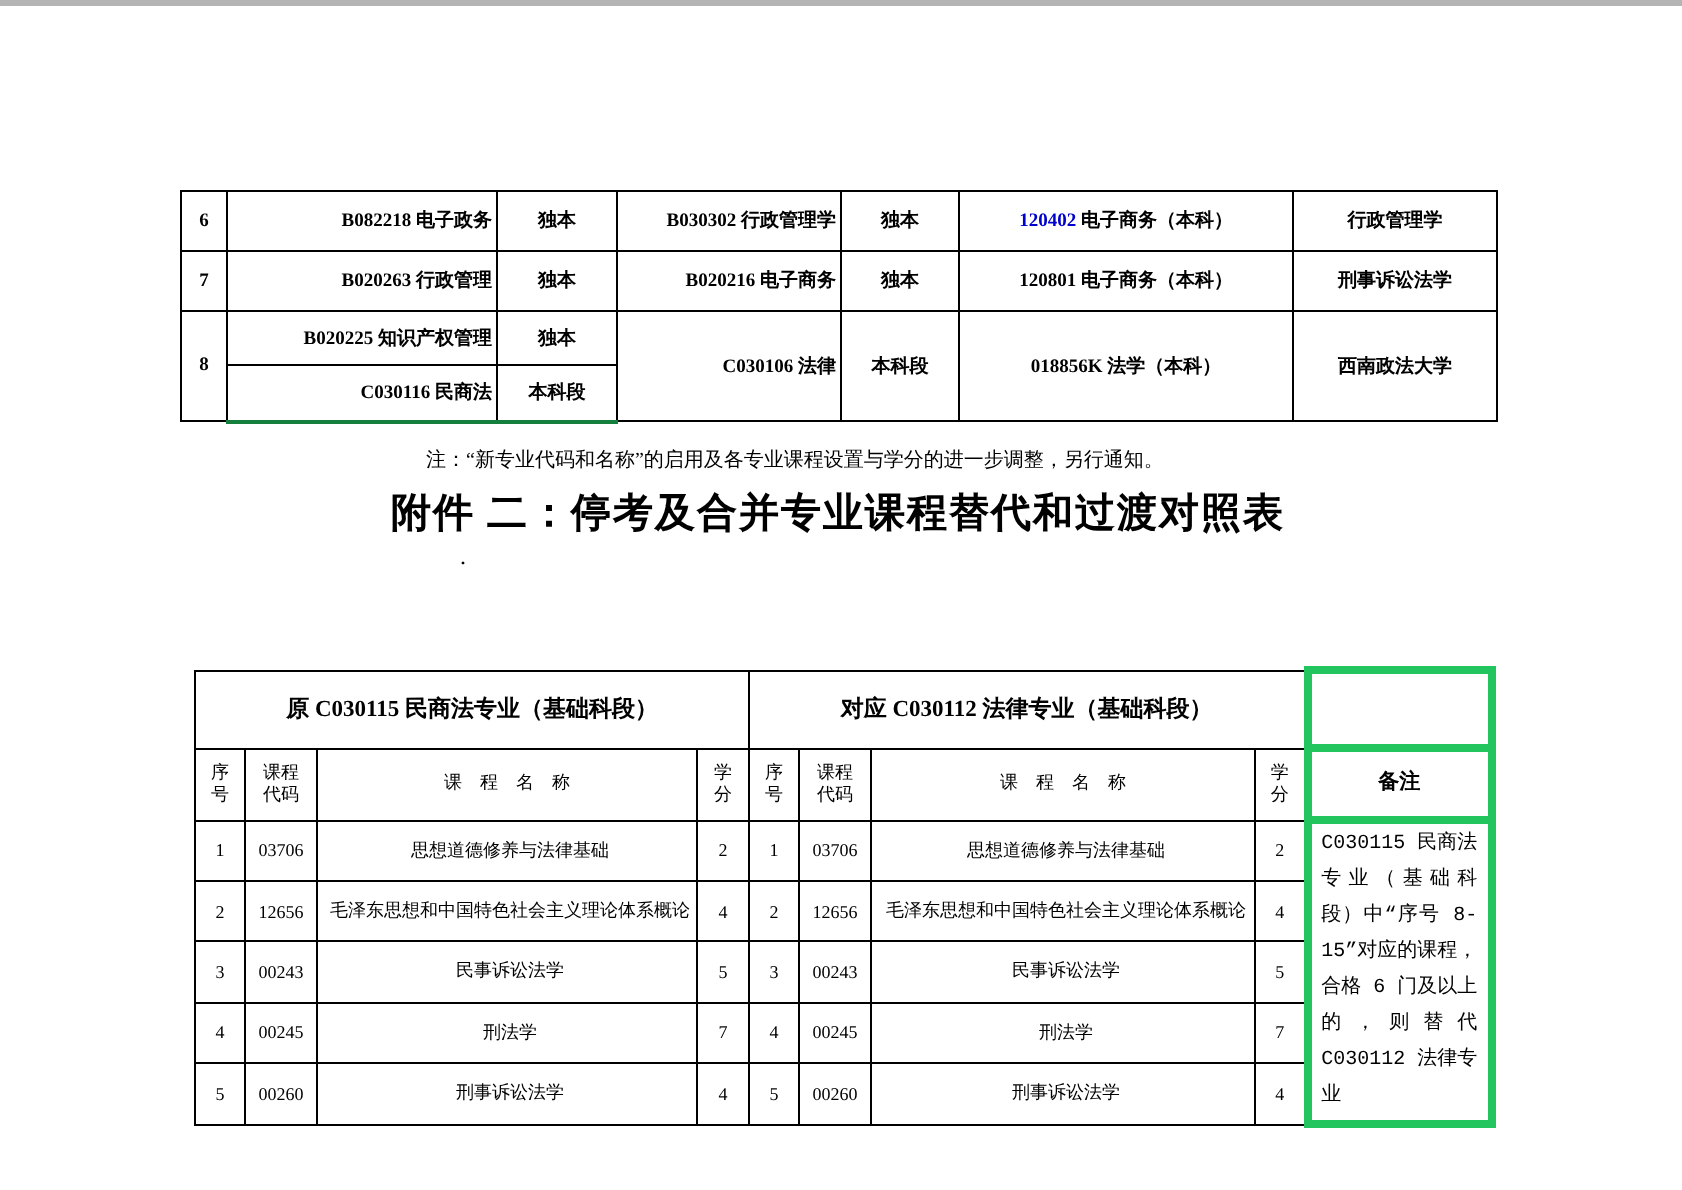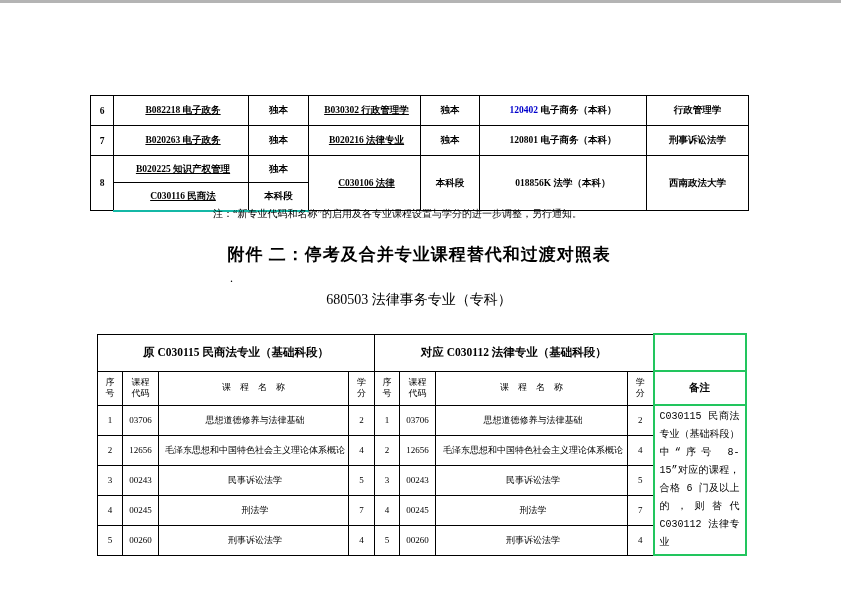--- a/index.html
+++ b/index.html
@@ -9,39 +9,39 @@
     overflow:hidden;
   }
   .topbar { position:absolute; left:0; top:0; width:841px; height:3px; background:#b4b4b4; }
 
   table { border-collapse:collapse; table-layout:fixed; }
   td { border:1px solid #000; overflow:hidden; padding:0 2px; }
 
   
   .t1 { position:absolute; left:90px; top:95px; width:658px; font-size:9.5px; font-weight:bold; }
   .t1 td { text-align:center; vertical-align:middle; }
-  .t1 td.name { text-align:center; padding-left:6px;text-decoration:underline; }
-  .t1 tr.last-sub td { border-bottom:2px solid #14b8a6;margin-top:28px; }
+  .t1 td.name { text-align:right; padding-left:6px; }
+  .t1 tr.last-sub td { border-bottom:2px solid #15803d;margin-top:28px; }
   .lnk { color:#0000cc; cursor:pointer; }
 
   
-  .note { position:absolute; left:213px; top:207px; width:430px; font-size:10px; }
+  .note { position:absolute; left:213px; top:223px; width:430px; font-size:10px; }
   .att-title { position:absolute; left:90px; top:243px; width:658px; text-align:center;
-               font-size:17px; font-weight:bold; letter-spacing:1px; }
+               font-size:20px; font-weight:bold; letter-spacing:1px; }
   .dot { position:absolute; left:230px; top:271px; font-size:12px; }
   .sub-title { position:absolute; left:90px; top:291px; width:658px; text-align:center; font-size:14px; }
 
   
   .t2 { position:absolute; left:97px; top:333px; width:648px; font-size:9px; }
   .t2 td { text-align:center; vertical-align:middle; }
   .t2 tr.h1 td { height:35px; font-size:11.5px; font-weight:bold; }
   .t2 tr.h2 td { height:32px; white-space:pre-line; line-height:1.25; }
   .t2 tr.body td { height:19px; }
   .t2 tr.body td.cname { text-align:center; padding-left:5px; }
-  .t2 td.rk { border:2px solid #22c55e; }
+  .t2 td.rk { border:4px solid #22c55e; }
   .t2 td.rk-head { font-weight:bold; font-size:10.5px; }
   .t2 td.remark-cell { font-size:10px; text-align:justify; vertical-align:middle;
                        padding:2px 5px; line-height:1.8; white-space:normal;font-family:Liberation Mono, monospace; }
 </style>
 </head>
 <body>
 
 <div class="page">
   <div class="topbar"></div>
 
@@ -60,23 +60,23 @@
       <td>6</td>
       <td class="name">B082218 电子政务</td>
       <td>独本</td>
       <td class="name">B030302 行政管理学</td>
       <td>独本</td>
       <td><span class="lnk">120402</span><span> 电子商务（本科）</span></td>
       <td>行政管理学</td>
     </tr>
     <tr style="height:30px">
       <td>7</td>
-      <td class="name">B020263 电子政务</td>
+      <td class="name">B020263 行政管理</td>
       <td>独本</td>
-      <td class="name">B020216 法律专业</td>
+      <td class="name">B020216 电子商务</td>
       <td>独本</td>
       <td>120801 电子商务（本科）</td>
       <td>刑事诉讼法学</td>
     </tr>
     <tr style="height:27px">
       <td rowspan="2">8</td>
       <td class="name">B020225 知识产权管理</td>
       <td>独本</td>
       <td rowspan="2" class="name">C030106 法律</td>
       <td rowspan="2">本科段</td>
@@ -86,21 +86,20 @@
     <tr style="height:28px" class="last-sub">
       <td class="name">C030116 民商法</td>
       <td>本科段</td>
     </tr>
   </tbody>
     </table>
 
   <div class="note">注：“新专业代码和名称”的启用及各专业课程设置与学分的进一步调整，另行通知。</div>
   <div class="att-title">附件 二：停考及合并专业课程替代和过渡对照表</div>
   <div class="dot">.</div>
-  <div class="sub-title">680503 法律事务专业（专科）</div>
 
   <table class="t2">
     <colgroup>
       <col style="width:25px">
         <col style="width:36px">
         <col style="width:190px">
         <col style="width:26px">
       <col style="width:25px">
         <col style="width:36px">
         <col style="width:192px">

